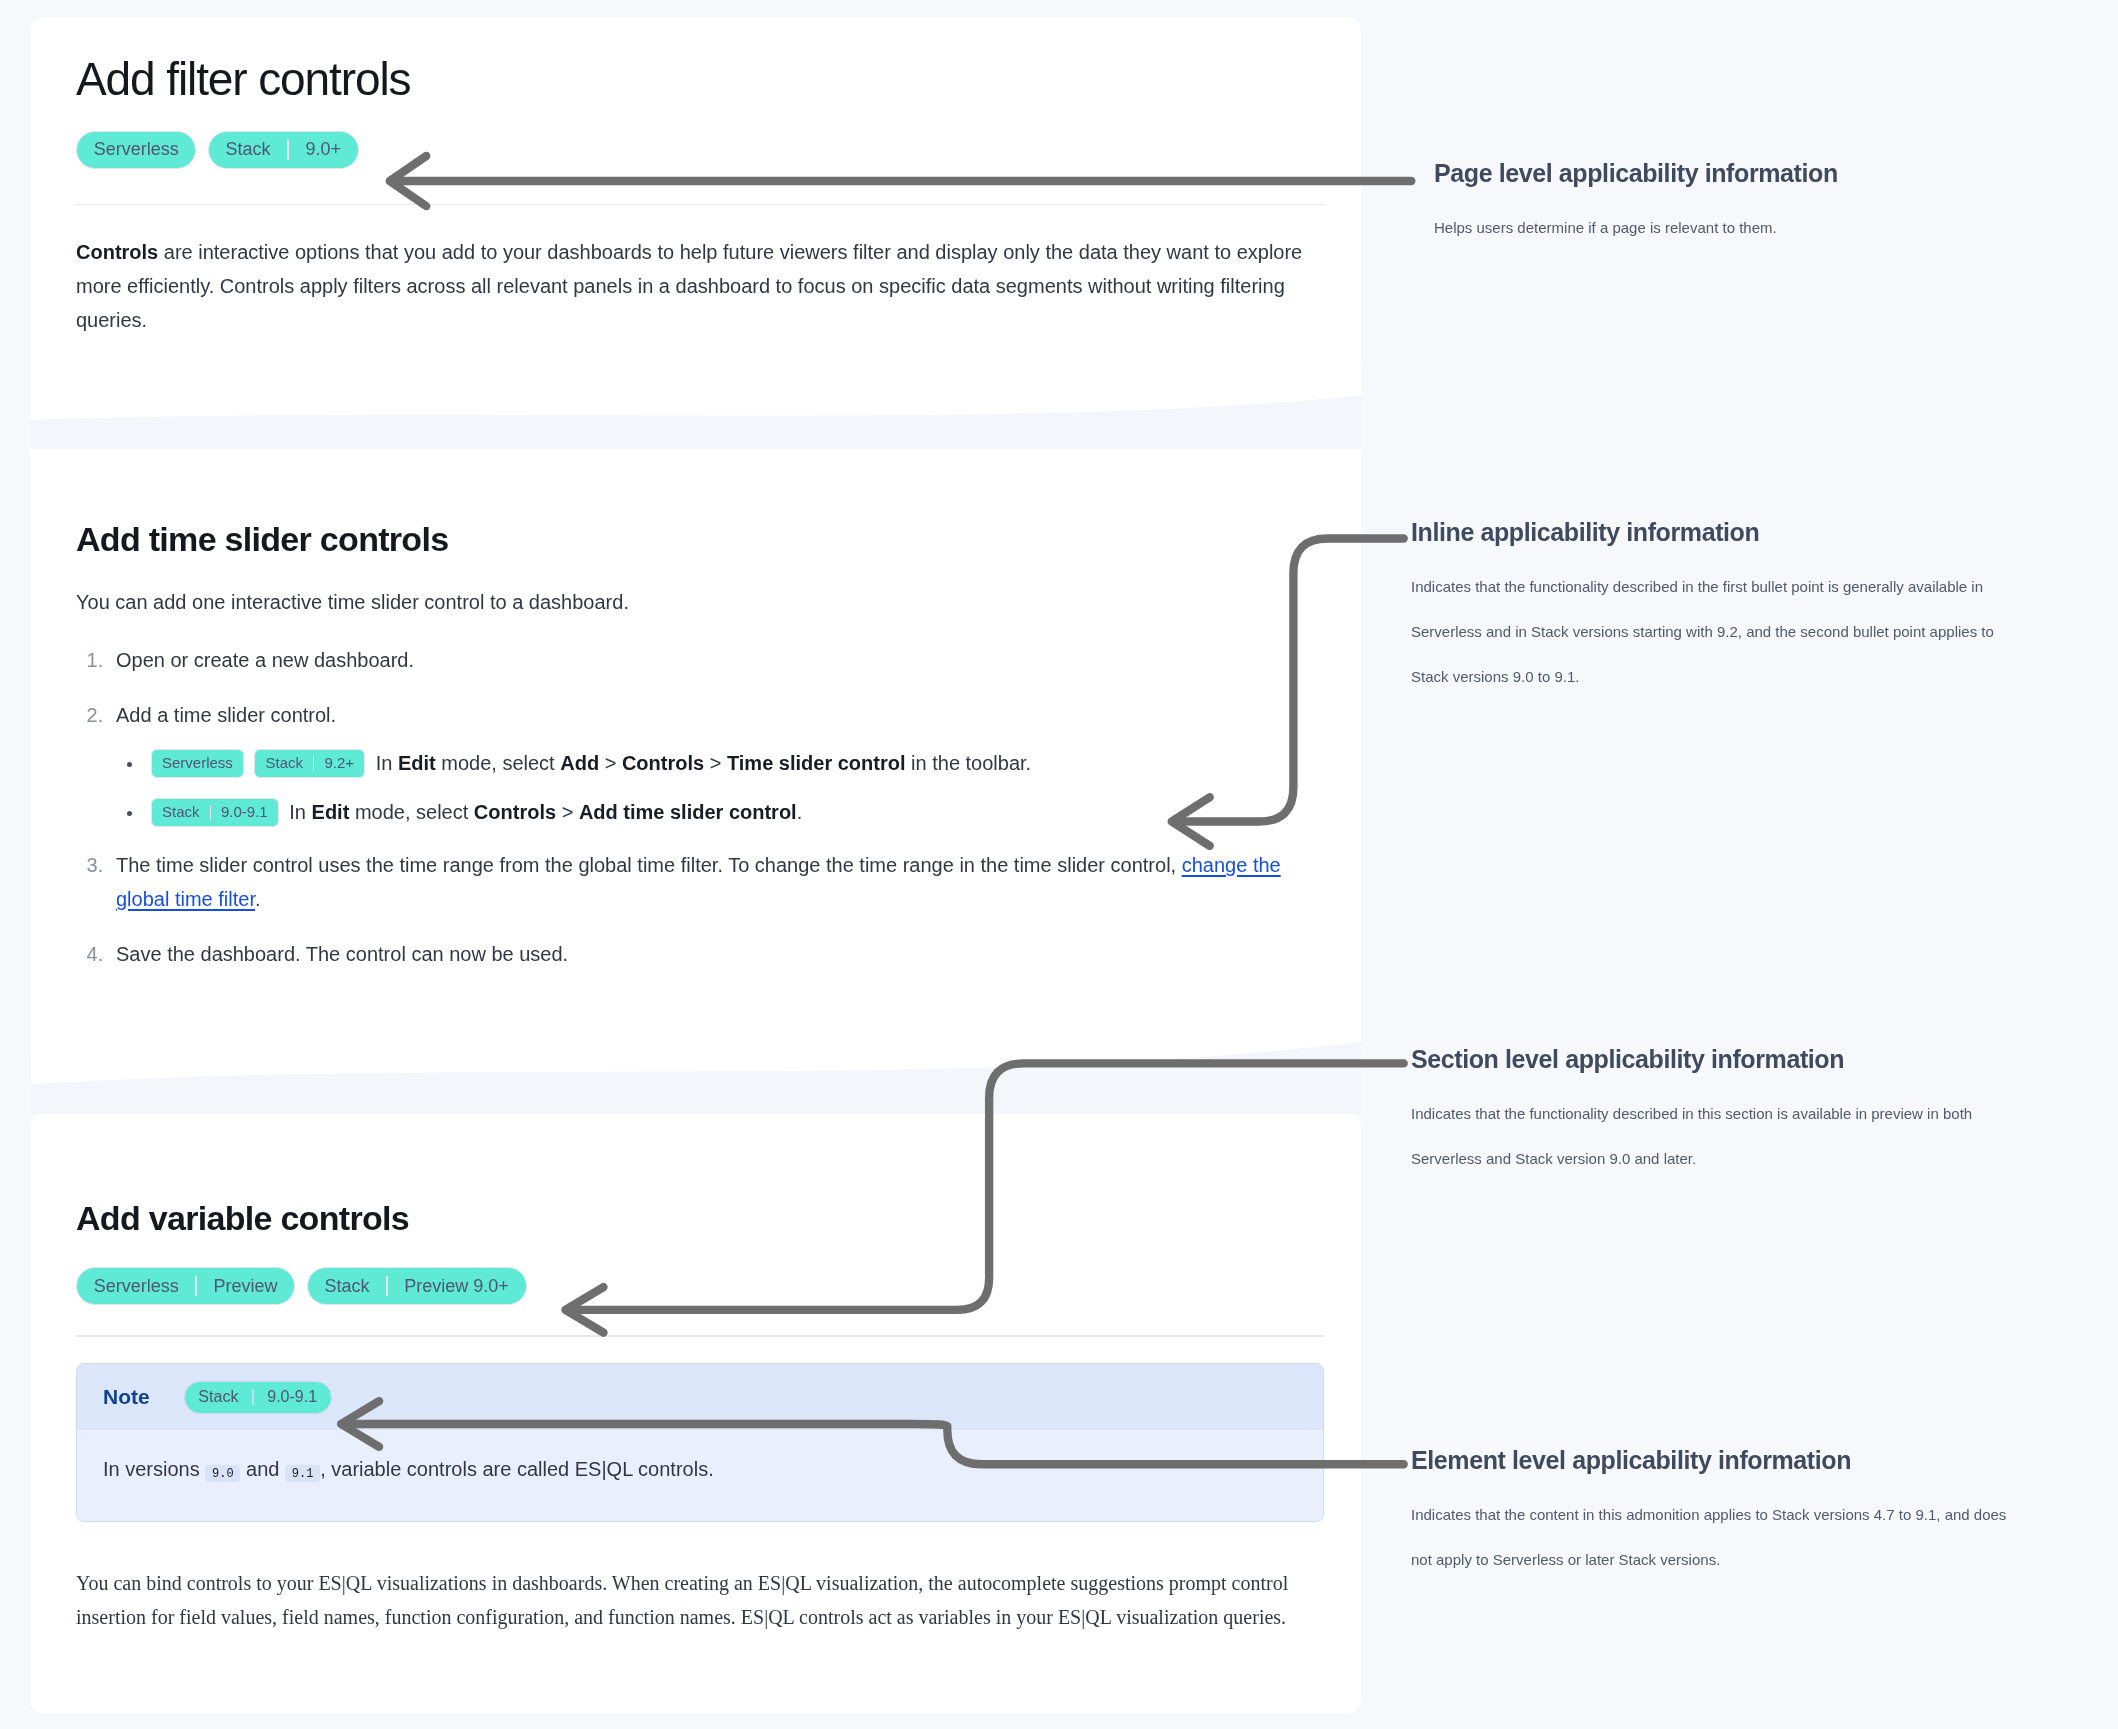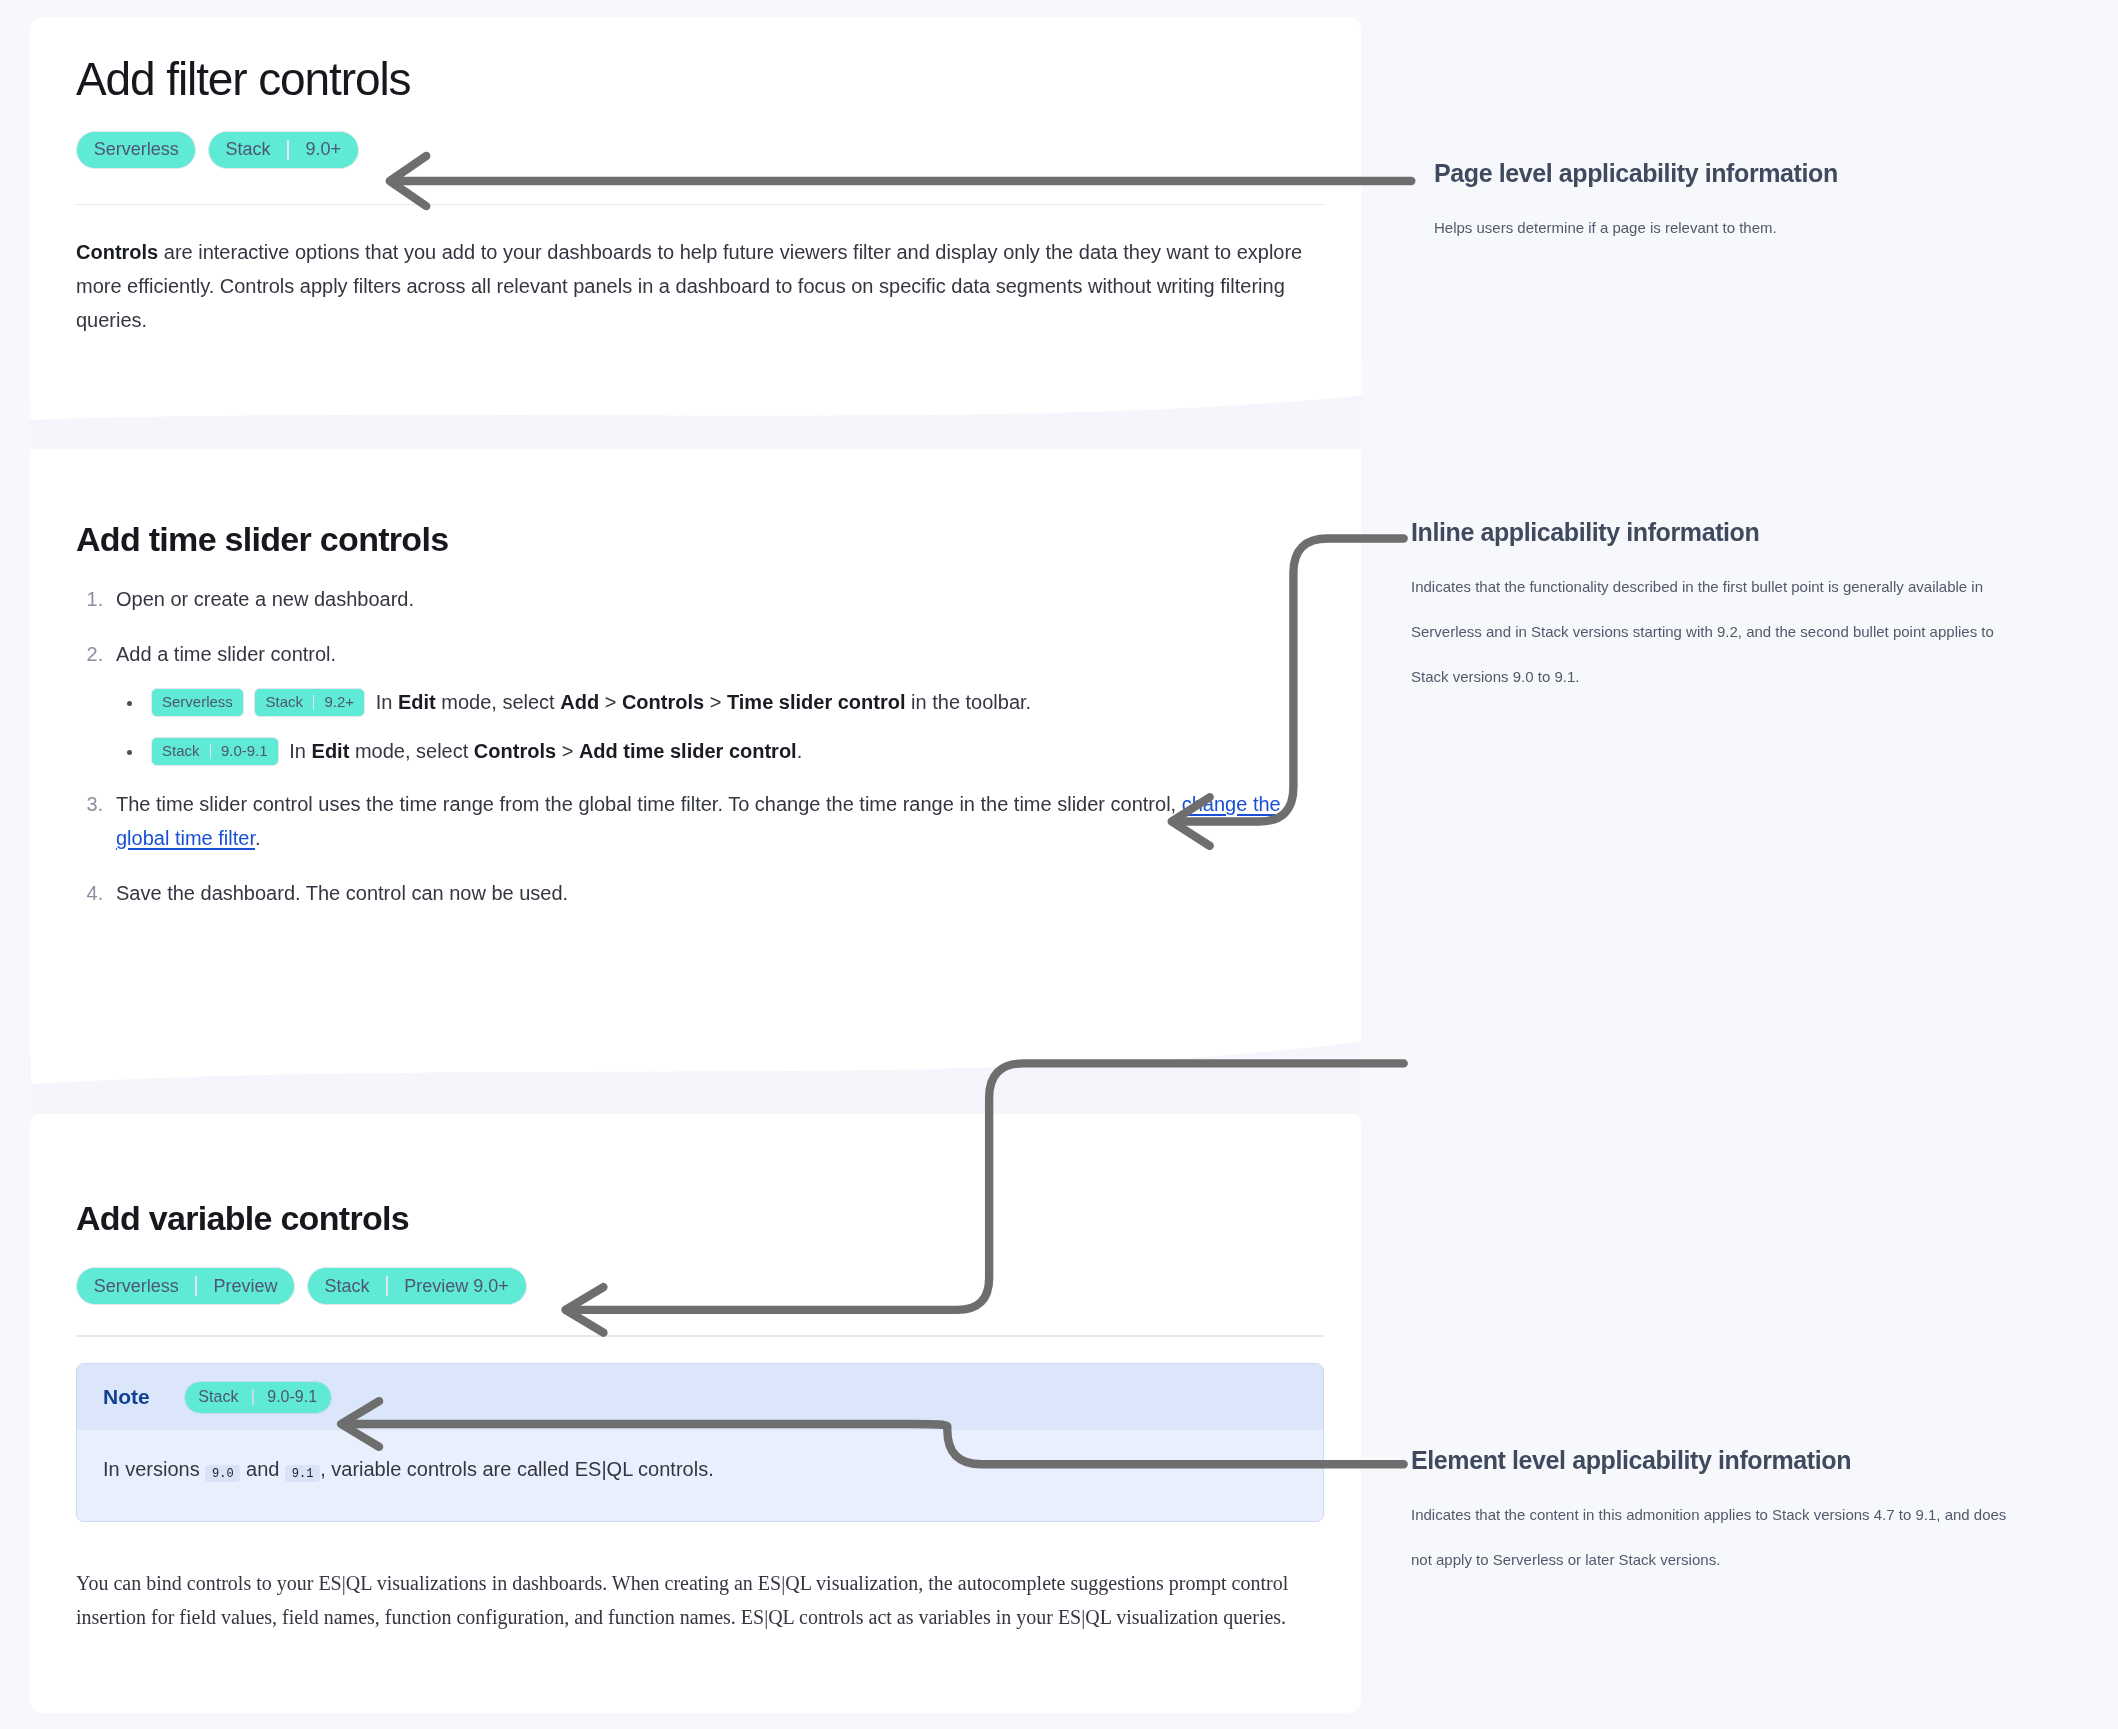--- a/index.html
+++ b/index.html
@@ -238,20 +238,21 @@
     </div>
 
     <div class="hr" style="margin-top:35px;"></div>
 
     <p class="body" style="margin-top:30px;"><b>Controls</b><span> are interactive options that you add to your dashboards to help future viewers filter and display only the data they want to explore more efficiently. Controls apply filters across all relevant panels in a dashboard to focus on specific data segments without writing filtering queries.</span></p>
   </div>
 
   <div style="position:absolute; left:76px; top:521px; width:1248px;">
     <h2 class="h2">Add time slider controls</h2>
 
+    <p class="body" style="margin-top:27px;">You can add one interactive time slider control to a dashboard.</p>
 
     <ol class="steps" style="margin-top:24px;">
 
       <li>
         <span class="body">Open or create a new dashboard.</span>
       </li>
 
       <li style="margin-bottom:20px;">
         <span class="body">Add a time slider control.</span>
 
@@ -342,20 +343,24 @@
   <div class="annot" style="left:1434px; top:158px;">
     <div class="annot-title">Page level applicability information</div>
     <div class="annot-text">Helps users determine if a page is relevant to them.</div>
   </div>
 
   <div class="annot" style="left:1411px; top:517px;">
     <div class="annot-title">Inline applicability information</div>
     <div class="annot-text">Indicates that the functionality described in the first bullet point is generally available in Serverless and in Stack versions starting with 9.2, and the second bullet point applies to Stack versions 9.0 to 9.1.</div>
   </div>
 
+  <div class="annot" style="left:1411px; top:1044px;">
+    <div class="annot-title">Section level applicability information</div>
+    <div class="annot-text">Indicates that the functionality described in this section is available in preview in both Serverless and Stack version 9.0 and later.</div>
+  </div>
 
   <div class="annot" style="left:1411px; top:1445px;">
     <div class="annot-title">Element level applicability information</div>
     <div class="annot-text">Indicates that the content in this admonition applies to Stack versions 4.7 to 9.1, and does not apply to Serverless or later Stack versions.</div>
   </div>
 
 </div>
 
 
 </body></html>

